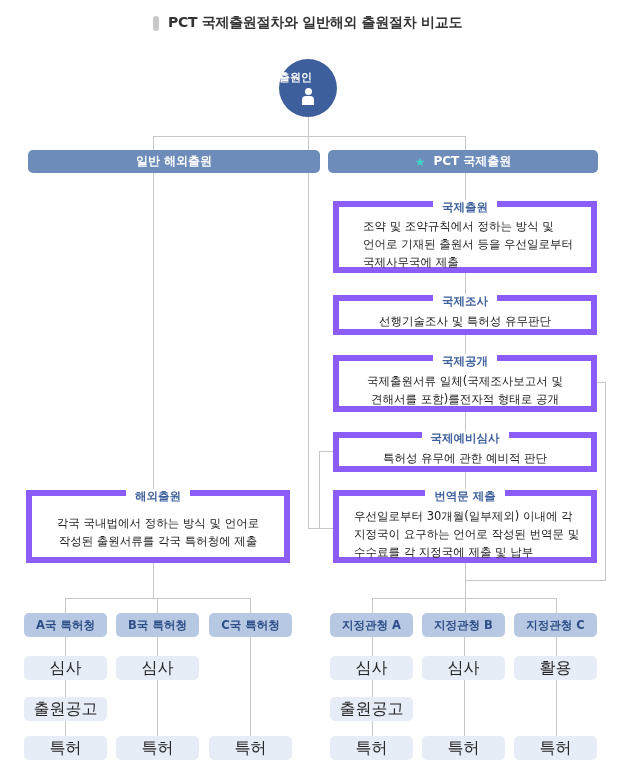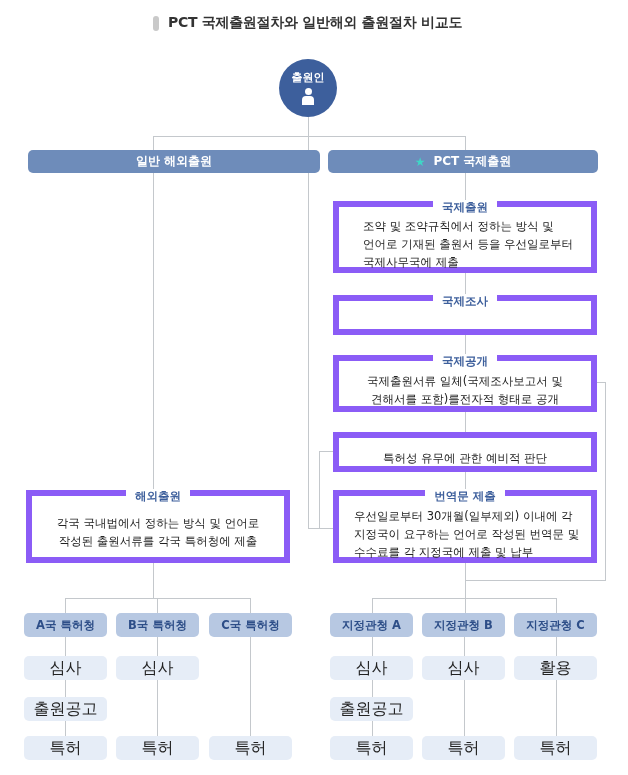--- a/index.html
+++ b/index.html
@@ -4,21 +4,21 @@
 <style>
   html, body { margin:0; padding:0; background:#ffffff; }
   body { width:628px; height:775px; position:relative; overflow:hidden;
          font-family: "DejaVu Sans", "Liberation Sans", sans-serif; color:#222; }
   .abs { position:absolute; }
   .title-wrap { left:153px; top:12px; height:22px; display:flex; align-items:center;font-weight:bold; }
   .title-bar { width:6px; height:15px; background:#c9c9c9; border-radius:3px; margin-right:9px; }
   .title-text { font-size:14px; color:#333; letter-spacing:-0.3px; }
 
   .applicant { left:279px; top:59px; width:58px; height:58px; border-radius:50%;
-               background:#3d5f9c; color:#fff; text-align:center; }
+               background:#3d5f9c; color:#fff; }
   .applicant .lbl { font-size:11px; margin-top:11px; display:block; font-weight:bold; }
   .person { position:relative; width:14px; height:18px; margin:3px auto 0; }
   .person .head { position:absolute; left:3.5px; top:0; width:7px; height:7px; background:#fff; border-radius:50%; }
   .person .bodyp { position:absolute; left:1px; top:8px; width:12px; height:9px; background:#fff; border-radius:4px 4px 0 0; }
 
   .line { position:absolute; background:#c4c8cc; }
   .h { height:1px; }
   .v { width:1px; }
 
   .header-bar { height:23px; border-radius:5px; background:#6e8cba; color:#fff;
@@ -104,31 +104,35 @@
   <div class="legend"><span>국제출원</span></div>
   <div class="desc" style="text-align:left; padding:10px 0 0 24px;">
     <div>조약 및 조약규칙에서 정하는 방식 및</div>
     <div>언어로 기재된 출원서 등을 우선일로부터</div>
     <div>국제사무국에 제출</div>
   </div>
 </div>
 
 <div class="stepbox" style="left:333px; top:295px; width:264px; height:40px;">
   <div class="legend"><span>국제조사</span></div>
+  <div class="desc" style="padding-top:11px;">
+    <div>선행기술조사 및 특허성 유무판단</div>
+  </div>
 </div>
 
 <div class="stepbox" style="left:333px; top:355px; width:264px; height:57px;">
   <div class="legend"><span>국제공개</span></div>
   <div class="desc" style="padding-top:11px;">
     <div>국제출원서류 일체(국제조사보고서 및</div>
     <div>견해서를 포함)를전자적 형태로 공개</div>
   </div>
 </div>
 
 <div class="stepbox" style="left:333px; top:432px; width:264px; height:40px;">
+  <div class="legend"><span>국제예비심사</span></div>
   <div class="desc" style="padding-top:11px;">
     <div>특허성 유무에 관한 예비적 판단</div>
   </div>
 </div>
 
 <div class="stepbox" style="left:333px; top:490px; width:264px; height:73px;">
   <div class="legend"><span>번역문 제출</span></div>
   <div class="desc" style="text-align:left; padding:11px 0 0 15px;">
     <div>우선일로부터 30개월(일부제외) 이내에 각</div>
     <div>지정국이 요구하는 언어로 작성된 번역문 및</div>

